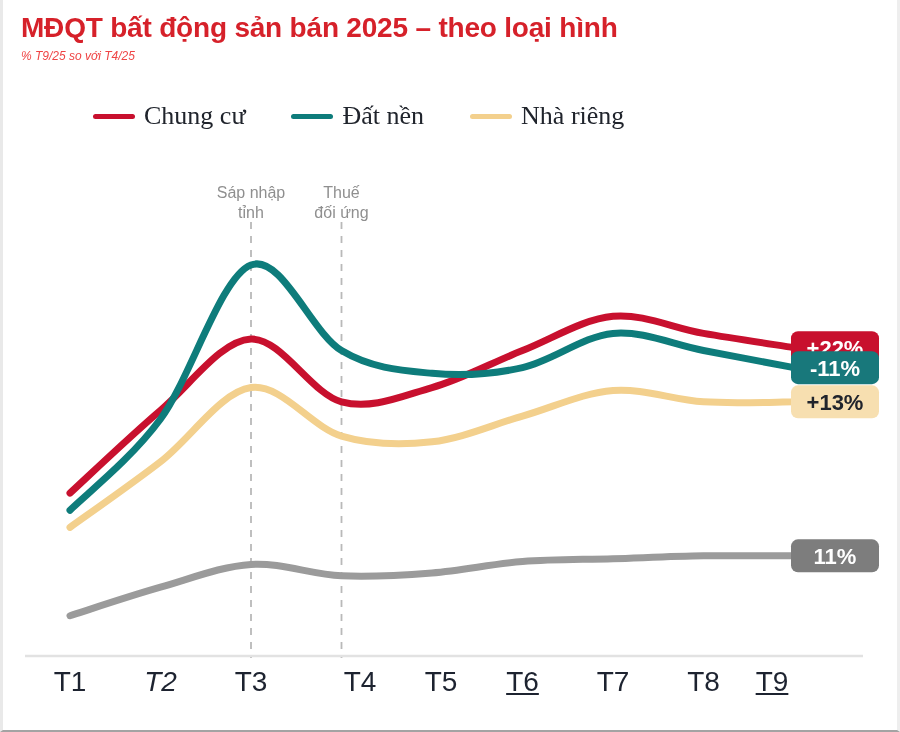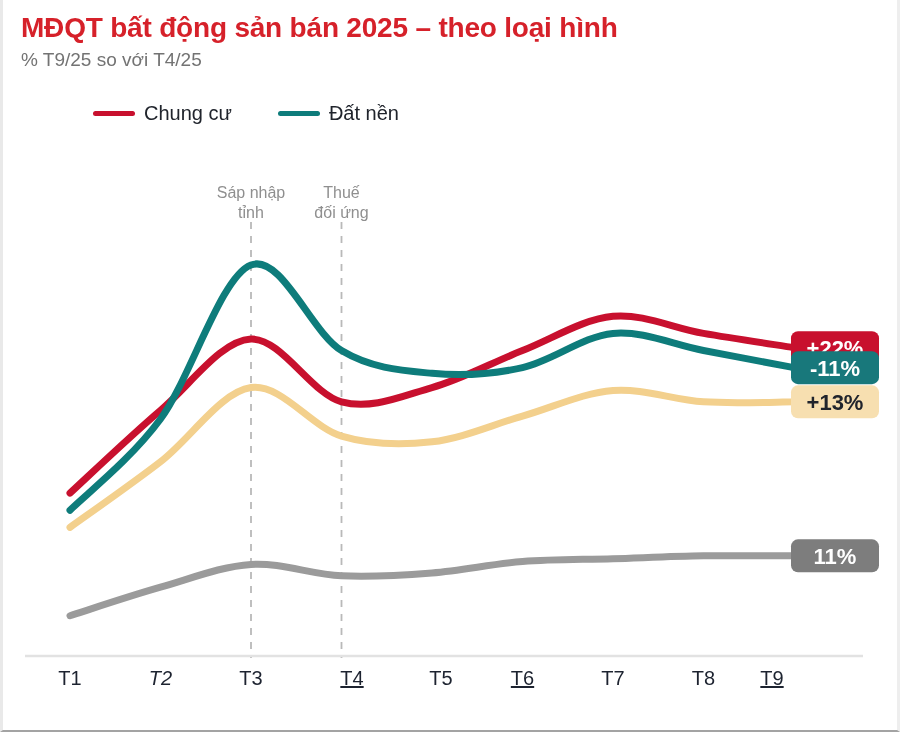--- a/index.html
+++ b/index.html
@@ -35,25 +35,26 @@
   #chart-title {
     font-size: 28px;
     font-weight: bold;
     color: #d6212a;
     letter-spacing: -0.2px;
     line-height: 1.12;
     margin: 0;
     white-space: nowrap;
   }
   #chart-subtitle {
-    font-size: 19px;
-    color: #737373;
+    font-size: 12px;
+    color: #ef4444;
     margin: 7px 0 0 0;
     line-height: 1.1;
     white-space: nowrap;
+    font-style: italic;
   }
 
   
   #legend {
     position: absolute;
     left: 90px;
     top: 103px;
     display: flex;
     align-items: center;
     gap: 46px;
@@ -63,24 +64,25 @@
     align-items: center;
     gap: 9px;
   }
   .legend-swatch {
     display: block;
     width: 42px;
     height: 5px;
     border-radius: 3px;
   }
   .legend-label {
-    font-size: 20px;
+    font-size: 26px;
     color: #20242c;
     line-height: 1;
     white-space: nowrap;
+    font-family: Liberation Serif, serif;
   }
 
   
   #plot-area {
     position: absolute;
     left: 0;
     top: 150px;
     width: 900px;
     height: 520px;
   }
@@ -123,21 +125,21 @@
   #x-axis-labels {
     position: absolute;
     left: 0;
     top: 668px;
     width: 900px;
     height: 40px;
   }
   .x-tick-label {
     position: absolute;
     transform: translateX(-50%);
-    font-size: 20px;
+    font-size: 28px;
     color: #1d2330;
     line-height: 1;
     white-space: nowrap;
   }
 </style>
 </head>
 <body>
 
 <div id="page">
 
@@ -147,20 +149,24 @@
   </div>
 
   <div id="legend">
     <div class="legend-item">
       <span class="legend-swatch" style="background:#c8102e"></span>
       <span class="legend-label">Chung cư</span>
     </div>
     <div class="legend-item">
       <span class="legend-swatch" style="background:#0e7c7b"></span>
       <span class="legend-label">Đất nền</span>
+    </div>
+    <div class="legend-item">
+      <span class="legend-swatch" style="background:#f3d08d"></span>
+      <span class="legend-label">Nhà riêng</span>
     </div>
   </div>
 
   <div id="plot-area">
     <svg id="plot-svg" viewBox="0 0 900 520" preserveAspectRatio="none">
       <g id="annotation-layer">
           <line x1="248" x2="248" y1="72" y2="508" class="event-line"></line>
           <text x="248" y="48" class="event-text">Sáp nhập</text>
           <text x="248" y="68" class="event-text">tỉnh</text>
           <line x1="338.5" x2="338.5" y1="72" y2="508" class="event-line"></line>
@@ -194,21 +200,21 @@
             <text x="832" y="406.85185185185185" class="badge-text" fill="#ffffff">11%</text>
           </g>
         </g>
     </svg>
   </div>
 
   <div id="x-axis-labels">
       <div class="x-tick-label" style="left: 67px;">T1</div>
       <div class="x-tick-label" style="left: 157.5px; font-style: italic;">T2</div>
       <div class="x-tick-label" style="left: 248px;">T3</div>
-      <div class="x-tick-label" style="left: 349px; text-decoration: underline;">T4</div>
+      <div class="x-tick-label" style="left: 357px;">T4</div>
       <div class="x-tick-label" style="left: 438px;">T5</div>
       <div class="x-tick-label" style="left: 519.5px; text-decoration: underline;">T6</div>
       <div class="x-tick-label" style="left: 610px;">T7</div>
       <div class="x-tick-label" style="left: 700.5px;">T8</div>
       <div class="x-tick-label" style="left: 769px; text-decoration: underline;">T9</div>
     </div>
 
 </div>
 
 </body></html>

